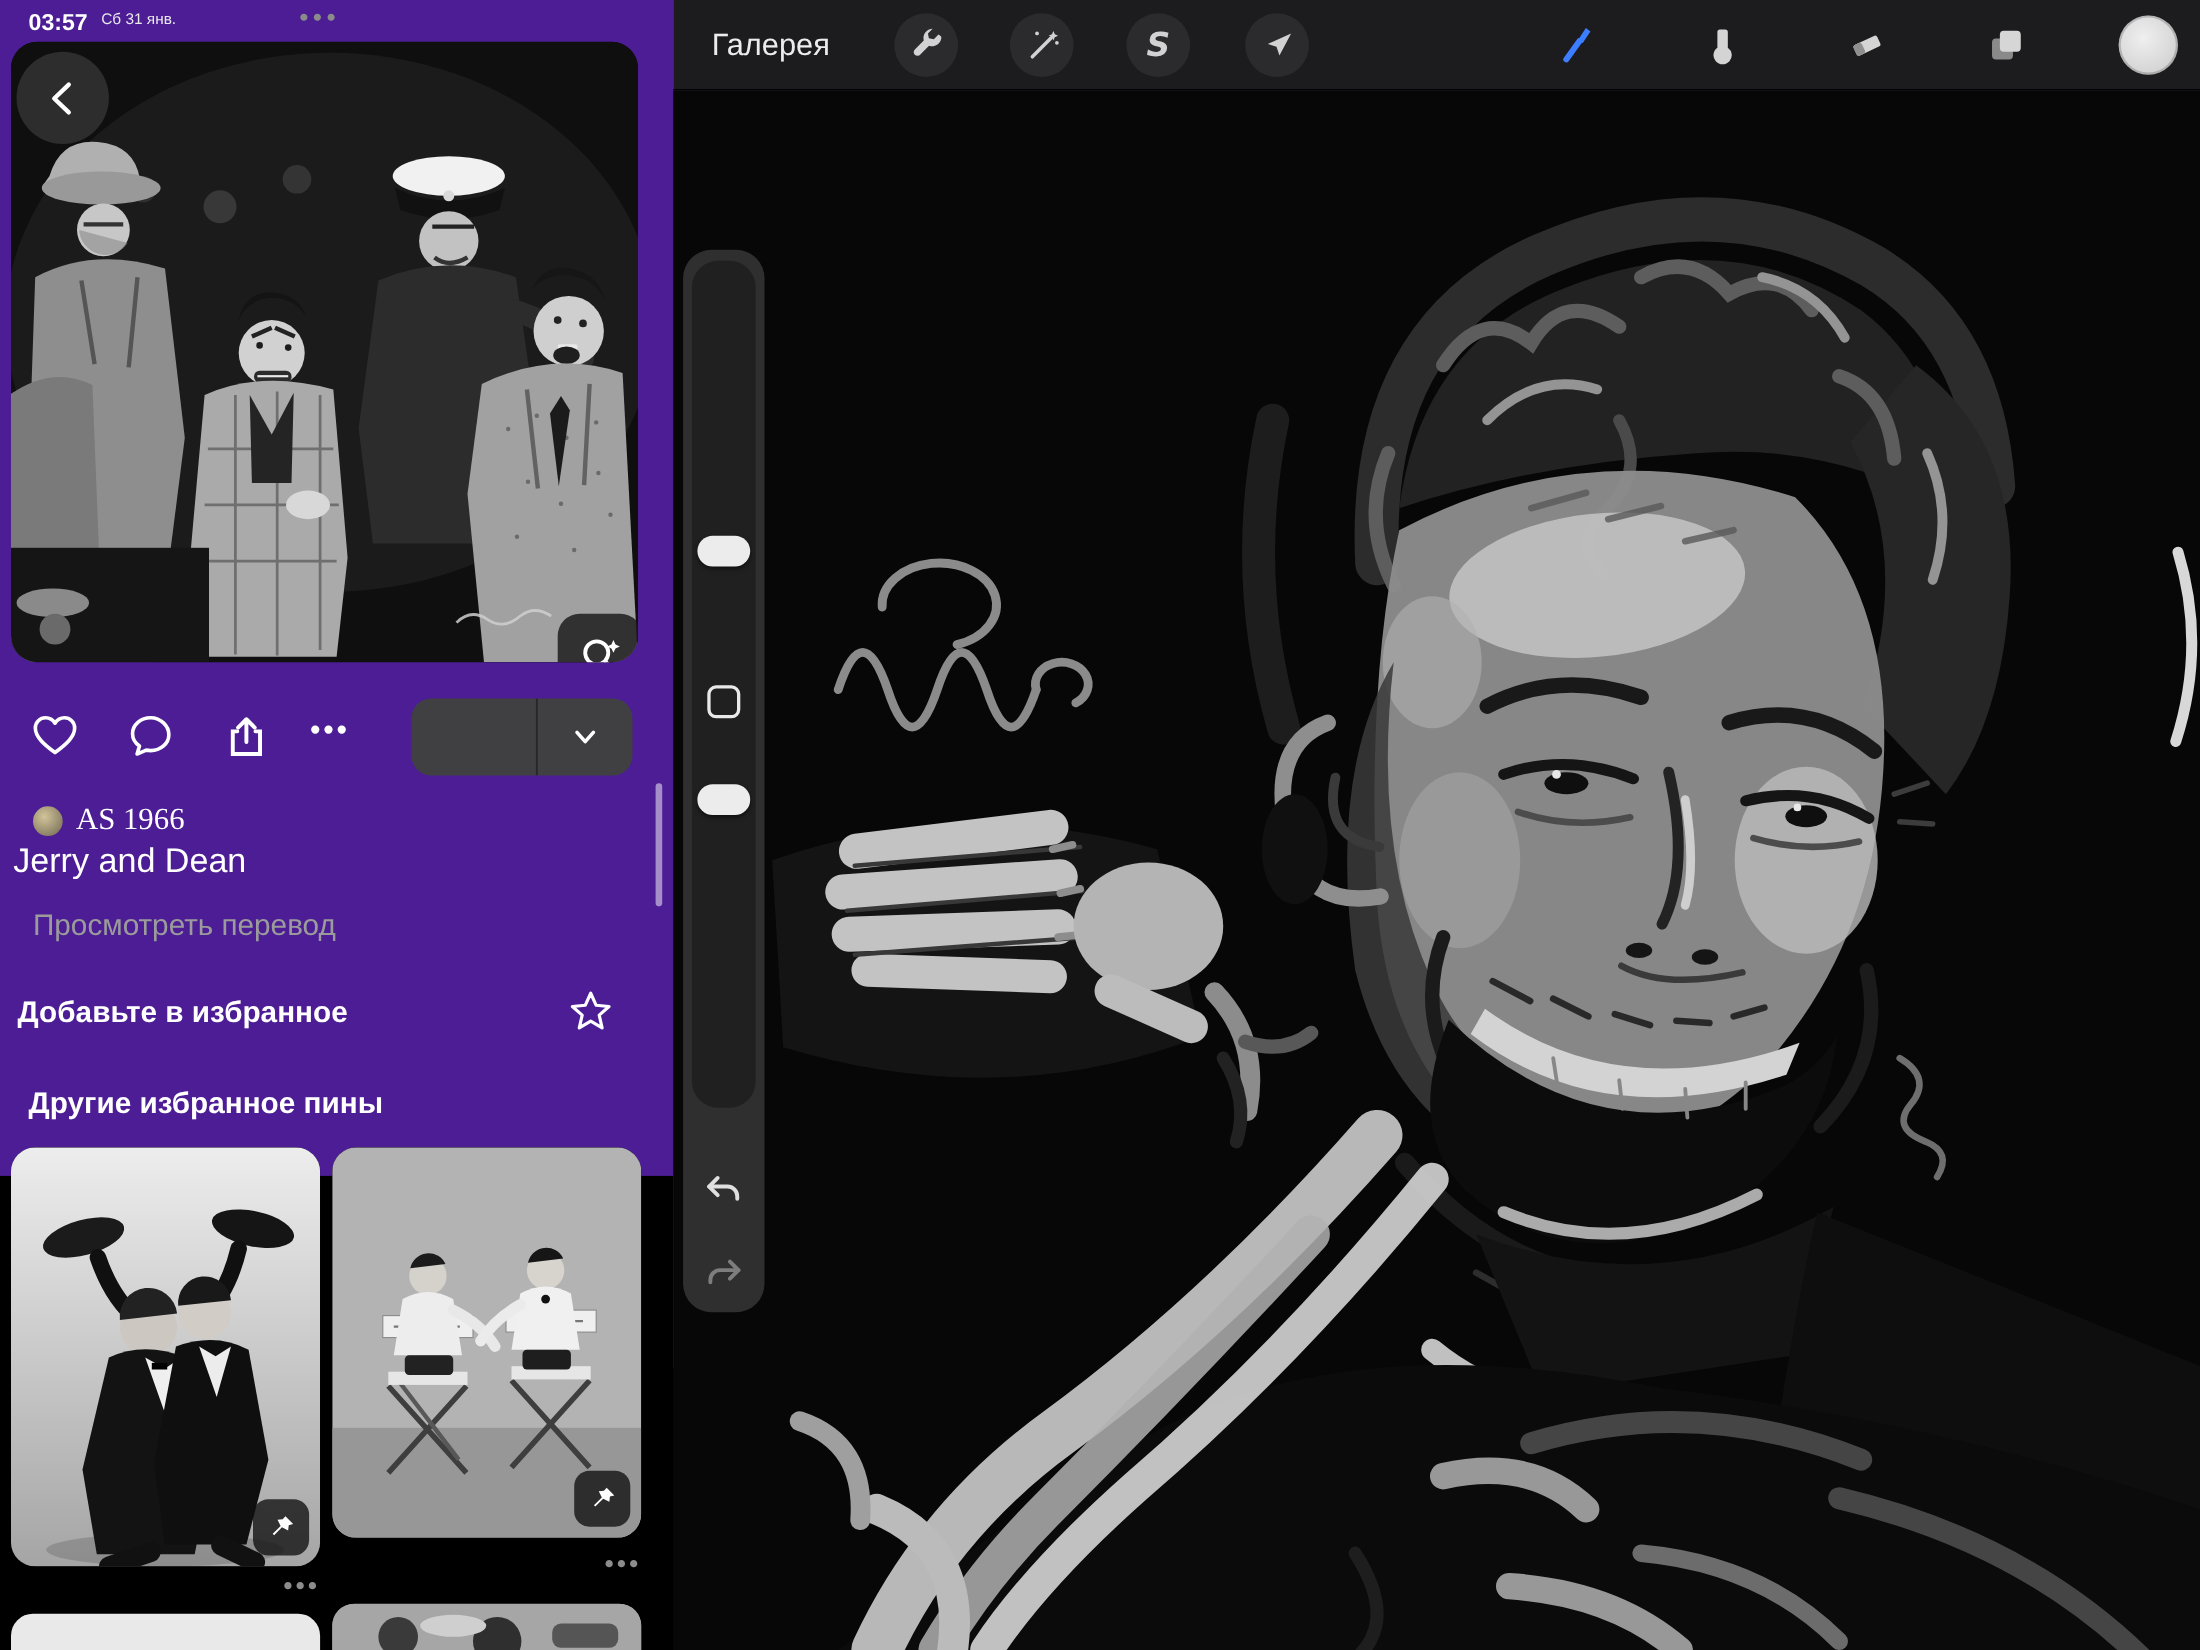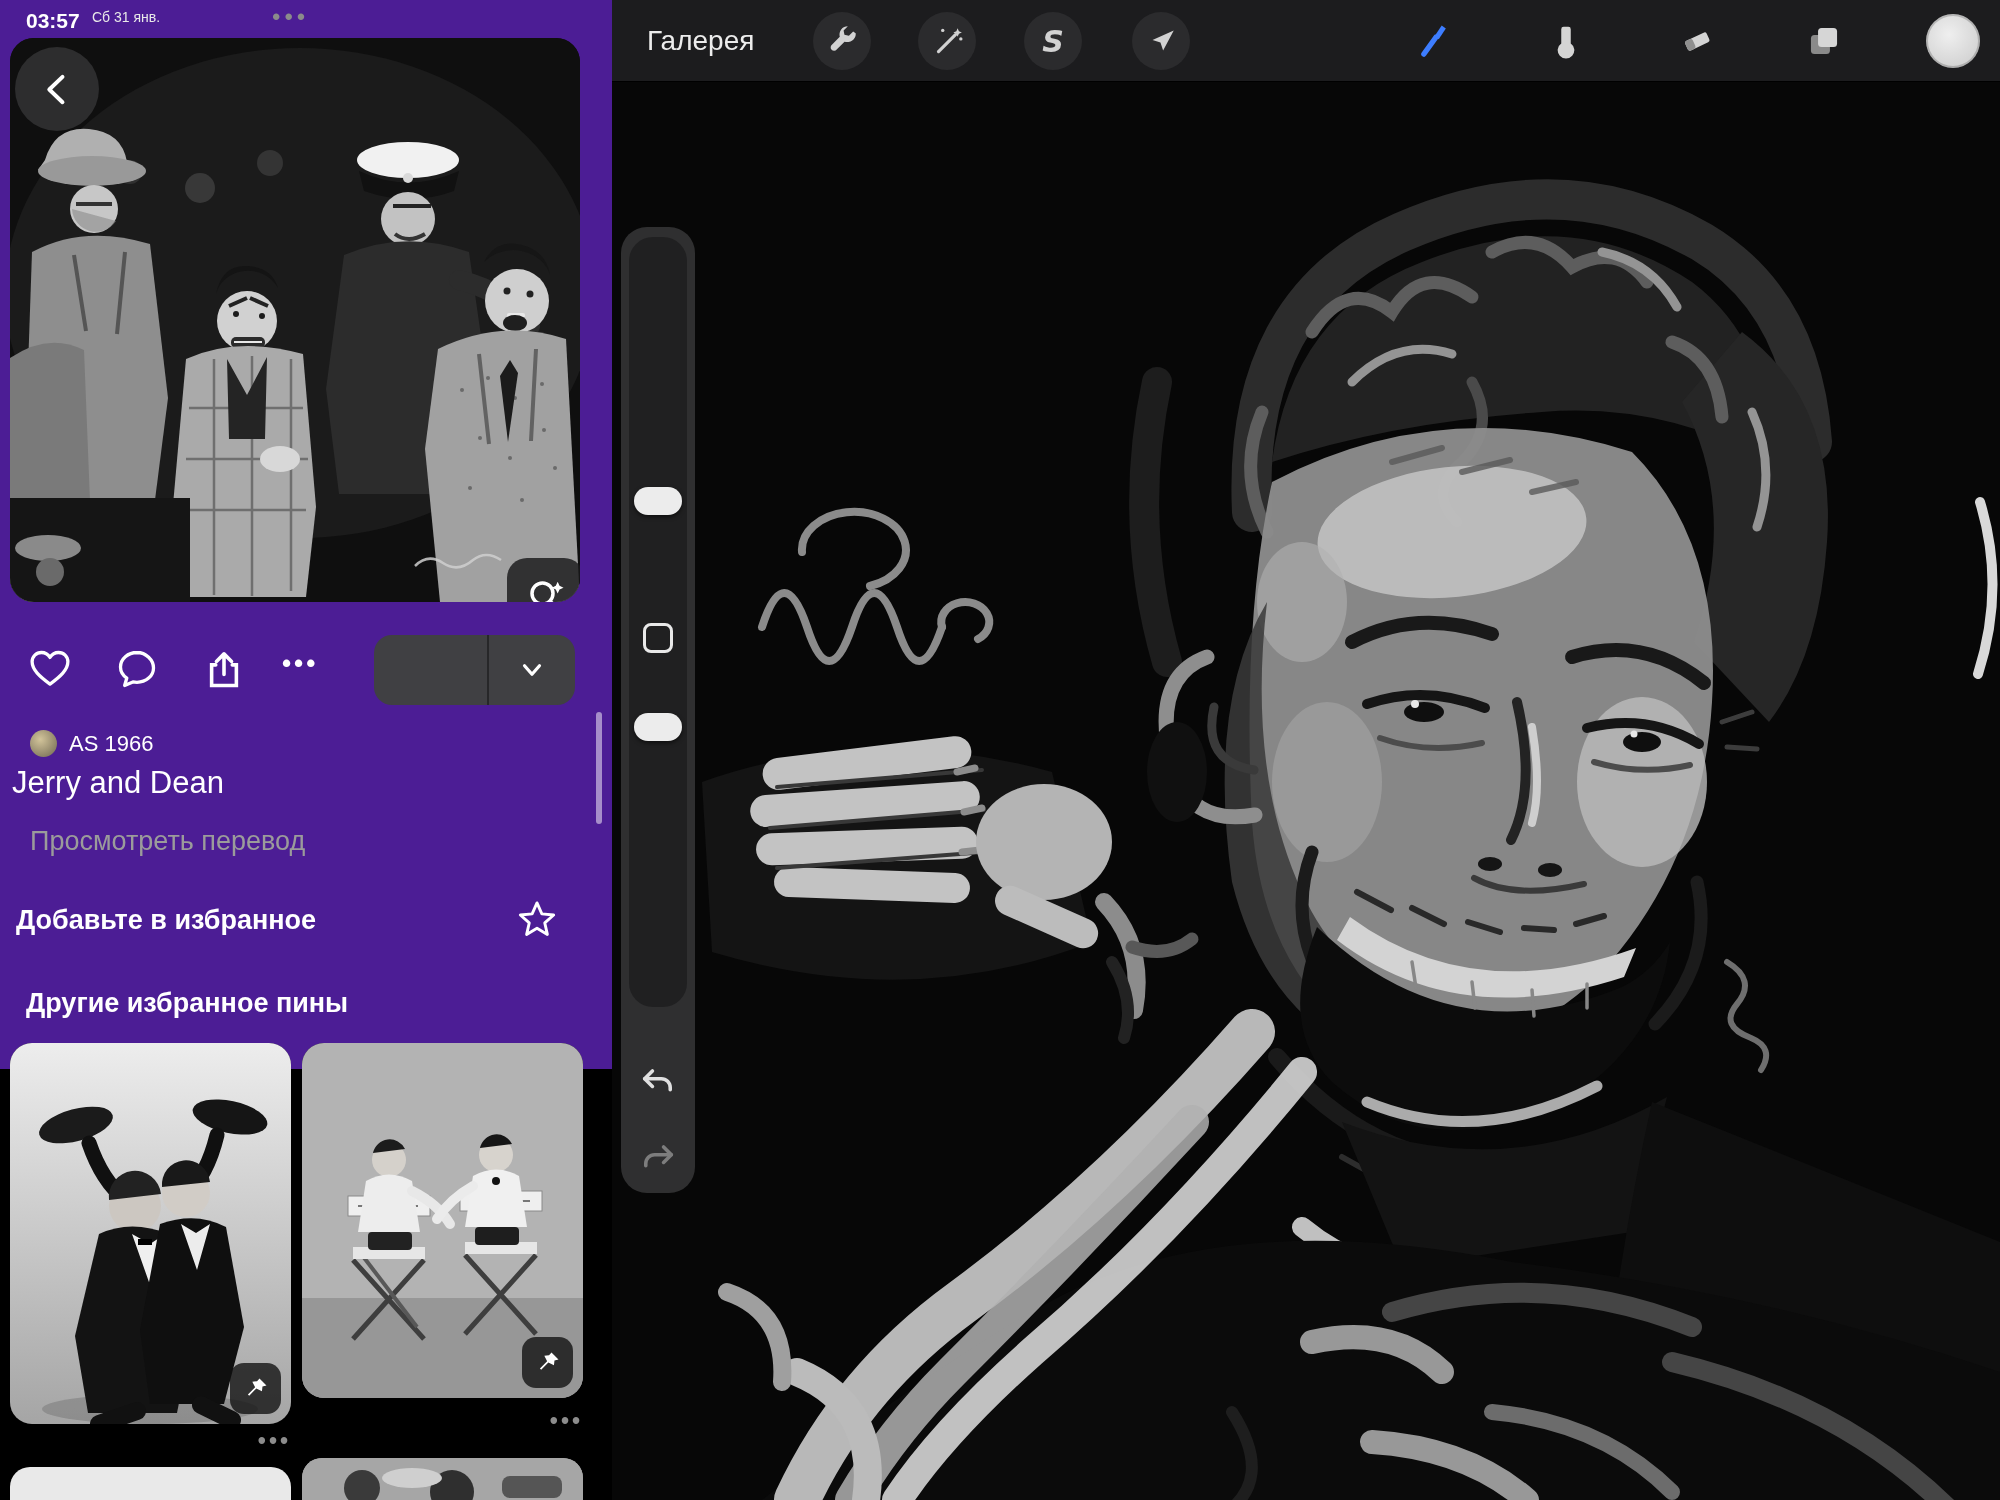--- a/index.html
+++ b/index.html
@@ -18,21 +18,21 @@
   .vsearch { position:absolute; left:497px; top:520px; width:77px; height:77px; border-radius:20px; background:rgba(24,24,26,.82); display:flex; align-items:center; justify-content:center; }
 
   .act-icon { position:absolute; top:645px; width:48px; height:48px; display:flex; align-items:center; justify-content:center; }
   .more-dots { position:absolute; left:282px; top:648px; color:#fff; font-size:26px; letter-spacing:3px; font-weight:700; }
   .save-ctl { position:absolute; left:374px; top:635px; width:201px; height:70px; border-radius:18px; background:#404043; display:flex; }
   .save-main { width:115px; height:100%; border-right:2px solid rgba(0,0,0,.38); border-radius:18px 0 0 18px; }
   .save-dd { flex:1; display:flex; align-items:center; justify-content:center; border-radius:0 18px 18px 0; }
 
   .author { position:absolute; left:30px; top:730px; display:flex; align-items:center; }
   .avatar { width:27px; height:27px; border-radius:50%; background:radial-gradient(circle at 38% 35%, #d2c49a, #6e6650); margin-right:12px; }
-  .author-name { color:#fff; font-size:22px; }
+  .author-name { color:#fff; font-size:28px;font-family:Liberation Serif, serif; }
   .pin-title { position:absolute; left:12px; top:765px; color:#fff; font-size:31px; font-weight:400; }
   .translate { position:absolute; left:30px; top:826px; color:#9b9b9b; font-size:27px; }
   .fav-label { position:absolute; left:16px; top:905px; color:#fff; font-size:27px; font-weight:700; }
   .fav-star { position:absolute; left:515px; top:898px; width:44px; height:44px; display:flex; align-items:center; justify-content:center; }
   .rel-head { position:absolute; left:26px; top:988px; color:#fff; font-size:27px; font-weight:700; }
 
   .thumb { position:absolute; border-radius:22px; overflow:hidden; background:#222; }
   .thumb1 { left:10px; top:1043px; width:281px; height:381px; }
   .thumb2 { left:302px; top:1043px; width:281px; height:355px; }
   .pinbadge { position:absolute; right:10px; bottom:10px; width:51px; height:51px; border-radius:14px; background:rgba(16,16,16,.78); display:flex; align-items:center; justify-content:center; }

